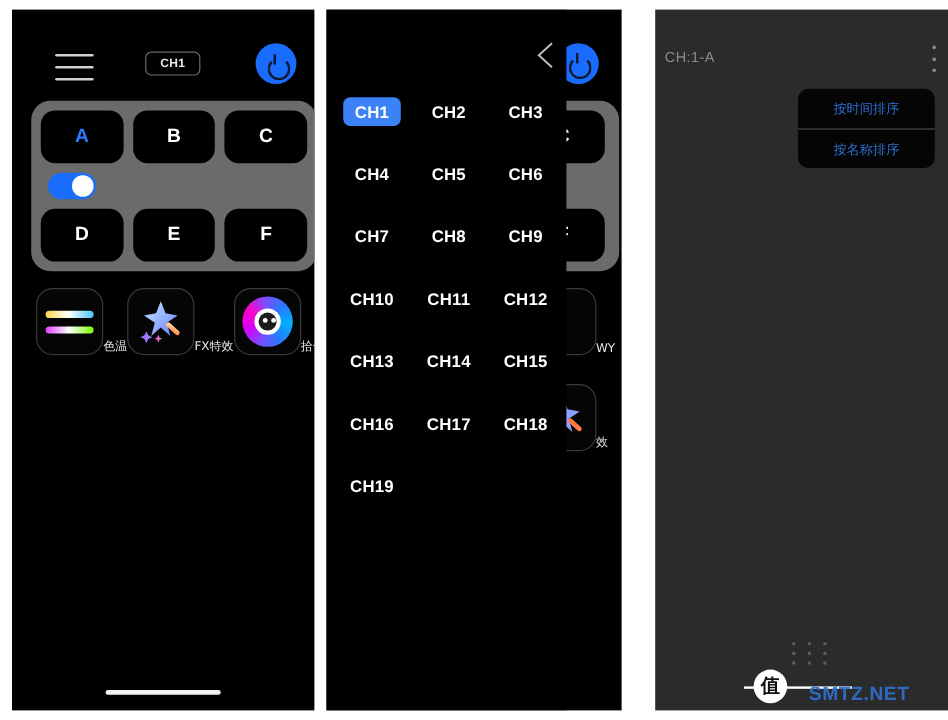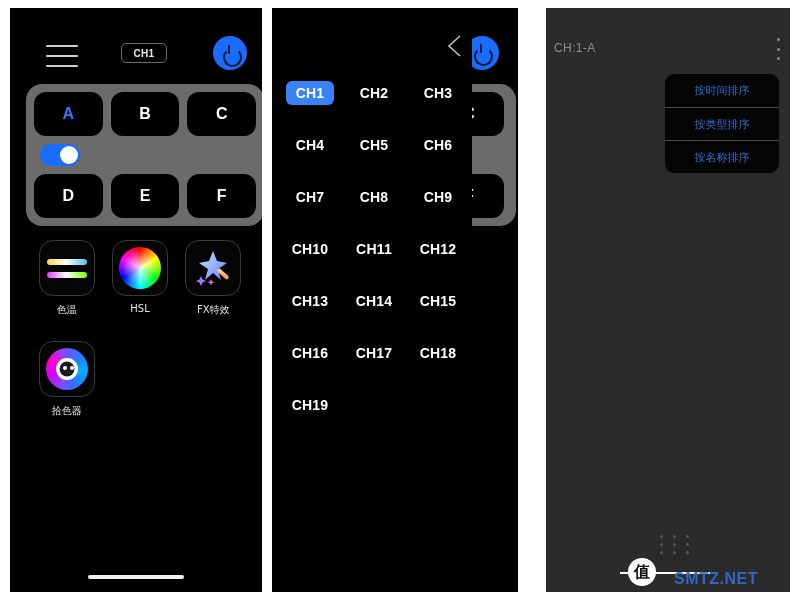--- a/index.html
+++ b/index.html
@@ -81,21 +81,21 @@
     width:18px; height:18px; border-radius:50%; background:#fff;
   }
 
   
   .icon-grid {
     position:absolute; left:20px; top:232px;
     width:220px;
     display:grid; grid-template-columns: repeat(3, 1fr);
     row-gap:24px;
   }
-  .icon-cell { display:flex; flex-direction:column; align-items:center; }
+  .icon-cell { display:flex; flex-direction:row; align-items:flex-end; }
   .icon-tile {
     width:56px; height:56px; border-radius:14px;
     background:#050505; border:1px solid #3a3a3a;
     position:relative; overflow:hidden;
     display:flex; align-items:center; justify-content:center;
   }
   .icon-label {
     margin-top:7px; color:#e4e4e4; font-size:10px;
     font-family:"DejaVu Sans","Liberation Sans",sans-serif;
     white-space:nowrap;
@@ -272,26 +272,20 @@
       <div class="icon-cell">
         <div class="icon-tile">
           <span class="ic-cct">
               <i class="b1"></i>
               <i class="b2"></i>
             </span>
         </div>
         <span class="icon-label">色温</span>
       </div>
 
-      <div class="icon-cell">
-        <div class="icon-tile">
-          <span class="ic-hsl"></span>
-        </div>
-        <span class="icon-label">HSL</span>
-      </div>
 
 
 
 
       <div class="icon-cell">
         <div class="icon-tile">
           <svg class="ic-fx" viewBox="0 0 42 40">
             <defs>
               <linearGradient id="gstar" x1="0" y1="0" x2="1" y2="1">
                 <stop offset="0" stop-color="#bfe9ff"></stop>
@@ -334,20 +328,32 @@
       <div class="p2-u-power">
         <span class="power-glyph" style="position:absolute;left:8px;top:8px;"></span>
       </div>
       <div class="p2-u-pad">
         <div class="k" style="left:156px; top:8px;">C</div>
         <div class="k" style="left:156px; top:90px;">F</div>
       </div>
       <div class="p2-u-icons">
         <div></div>
           <div></div>
+        <div class="icon-cell">
+          <div class="icon-tile">
+            <span class="ic-rgbwy">
+              <span class="sl r"><i class="dot"></i></span>
+              <span class="sl g"><i class="dot"></i></span>
+              <span class="sl b"><i class="dot"></i></span>
+              <span class="sl w"><i class="dot"></i></span>
+              <span class="sl y"><i class="dot"></i></span>
+            </span>
+          </div>
+          <span class="icon-label">WY</span>
+        </div>
         <div></div>
           <div></div>
         <div class="icon-cell">
           <div class="icon-tile">
             <svg class="ic-fx" viewBox="0 0 42 40">
               <path d="M21 3 L25 13 L35 15 L26 21 L29 32 L21 25 L13 32 L16 21 L7 15 L17 13 Z" fill="#8aa2ff"></path>
               <rect x="24" y="24" width="14" height="4" rx="2" fill="#ff7a45" transform="rotate(42 31 26)"></rect>
             </svg>
           </div>
           <span class="icon-label">效</span>
@@ -430,21 +436,20 @@
       <span class="p3-title">CH:1-A</span>
       <div class="kebab">
         <i></i>
           <i></i>
           <i></i>
       </div>
     </div>
 
     <div class="sort-menu">
       <div class="sort-item">按时间排序</div>
-      <div class="sort-item">按类型排序</div>
       <div class="sort-item">按名称排序</div>
     </div>
 
     <div class="wm-dots">
       <i></i>
         <i></i>
         <i></i>
         <i></i>
         <i></i>
         <i></i>

